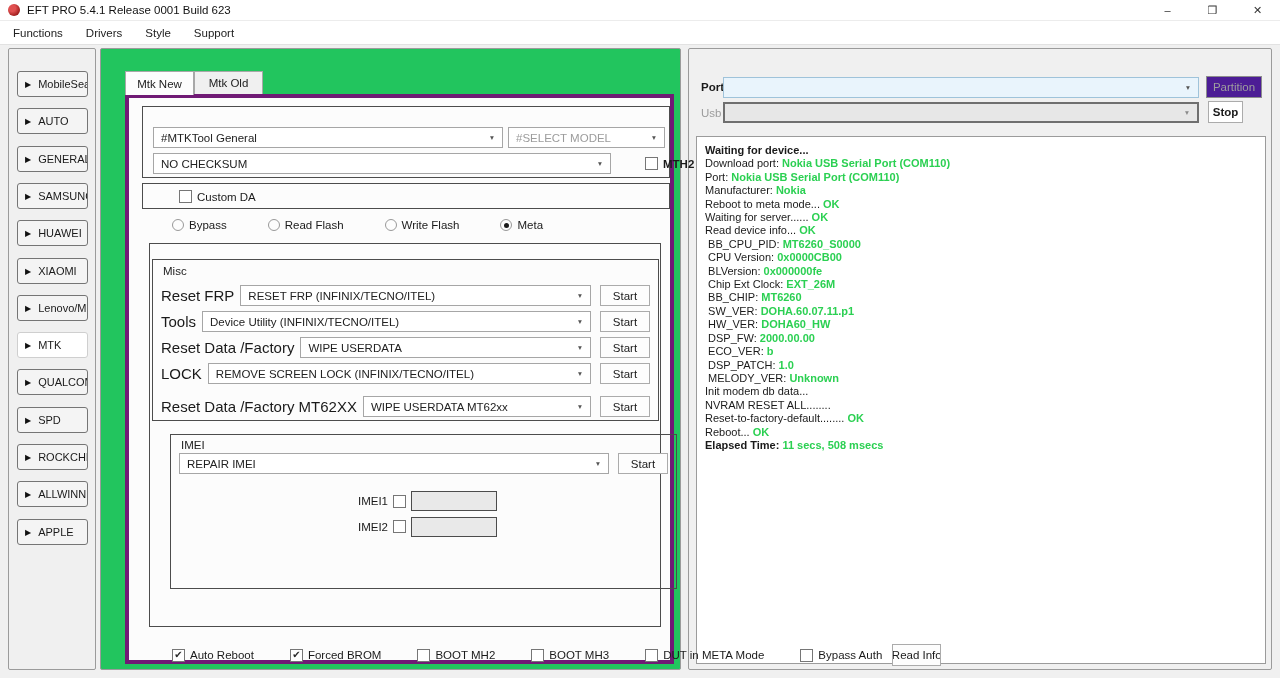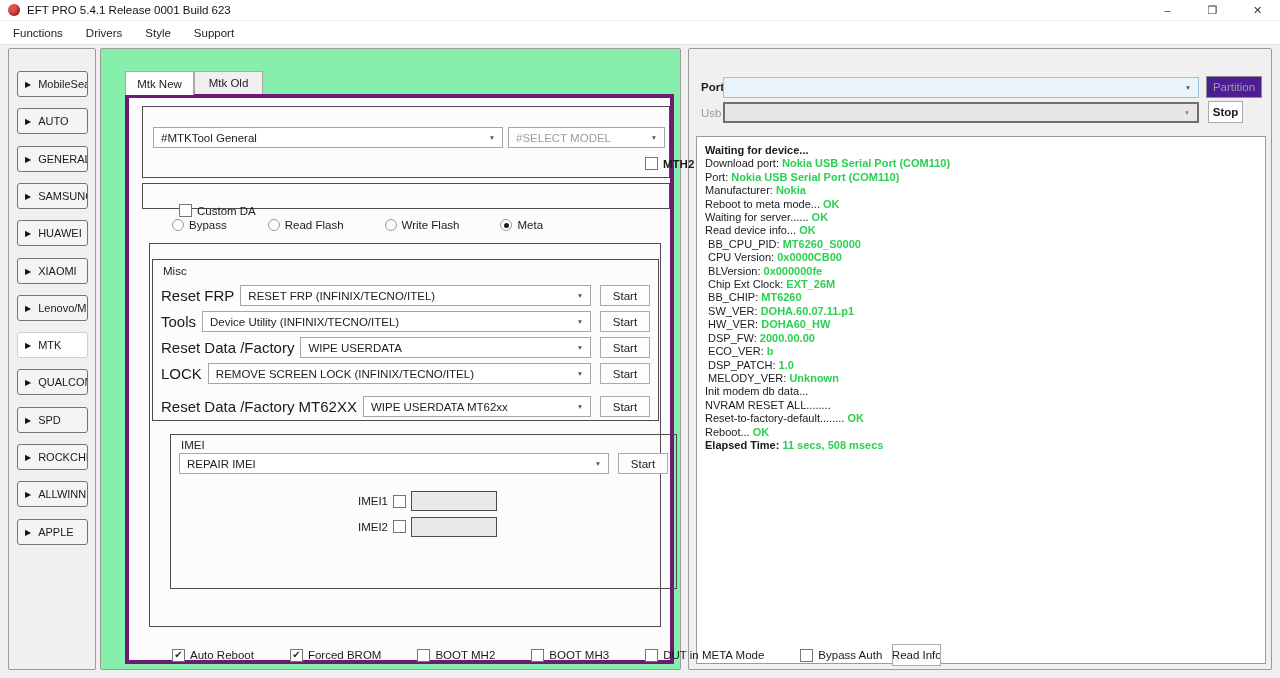--- a/index.html
+++ b/index.html
@@ -13,21 +13,21 @@
   .app-icon { width:12px; height:12px; border-radius:50%; background:radial-gradient(circle at 35% 35%, #e05050 0 30%, #a31f1f 70%, #5c1010 100%); margin:0 7px 0 8px; }
   .win-title { font-size:11.5px; color:#111; }
   .win-controls { position:absolute; right:0; top:0; height:20px; display:flex; }
   .win-btn { width:45px; height:20px; display:flex; align-items:center; justify-content:center; font-size:11px; color:#333; cursor:default; }
   
   .menubar { height:25px; background:#ffffff; border-top:1px solid #ececec; border-bottom:1px solid #e2e2e2; display:flex; align-items:center; padding-left:4px; }
   .menu-item { padding:0 14px 0 9px; font-size:11.5px; color:#222; height:100%; display:flex; align-items:center; }
   
   .panel { position:absolute; border:1px solid #9b9b9b; background:#f0f0f0; border-radius:2px; }
   #sidebar-panel { left:8px; top:48px; width:88px; height:622px; }
-  #center-panel  { left:100px; top:48px; width:581px; height:622px; background:#86efac; }
+  #center-panel  { left:100px; top:48px; width:581px; height:622px; background:#22c55e; }
   #right-panel   { left:688px; top:48px; width:584px; height:622px; }
   
   .side-btn { position:absolute; left:8px; width:71px; height:26px; background:#f4f4f4; border:1px solid #757575; border-radius:3px; display:flex; align-items:center; padding-left:7px; gap:7px; font-size:11px; color:#1a1a1a; white-space:nowrap; overflow:hidden; }
   .side-btn .tri { font-size:8px; color:#111; flex:0 0 auto; }
   .side-btn.selected { background:#ffffff; border-color:#cfcfcf; }
   
   .tab { position:absolute; top:22px; height:23px; width:69px; display:flex; align-items:center; justify-content:center; font-size:11.5px; border:1px solid #a8a8a8; border-bottom:none; background:#f0f0f0; color:#222; z-index:3; }
   .tab.active { background:#fdfdfd; z-index:5; height:24px; }
   .tab-content { position:absolute; left:24px; top:45px; width:549px; height:570px; border:4px solid #701a75; background:#fcfcfc; z-index:4; }
   
@@ -152,28 +152,32 @@
 
     <div class="gbox" style="left:13px; top:8px; width:528px; height:72px;">
       <div class="combo" style="position:absolute; left:10px; top:20px; width:350px;">
         <span>#MTKTool General</span>
         <span class="arrow" style="transform:translateY(-50%) scale(0.8);">▼</span>
       </div>
       <div class="combo placeholder" style="position:absolute; left:365px; top:20px; width:157px;">
         <span>#SELECT MODEL</span>
         <span class="arrow" style="transform:translateY(-50%) scale(0.8);">▼</span>
       </div>
+      <div class="combo" style="position:absolute; left:10px; top:46px; width:458px;">
+        <span>NO CHECKSUM</span>
+        <span class="arrow" style="transform:translateY(-50%) scale(0.8);">▼</span>
+      </div>
       <label class="opt" style="position:absolute; left:474px; top:50px; font-weight:bold;">
         <span class="cb"></span>
         <span>MTH2</span>
       </label>
     </div>
 
     <div class="gbox" style="left:13px; top:85px; width:528px; height:26px;">
-      <label class="opt" style="position:absolute; left:8px; top:20px;">
+      <label class="opt" style="position:absolute; left:8px; top:6px;">
         <span class="cb"></span>
         <span>Custom DA</span>
       </label>
     </div>
 
     <div id="mode-row" style="position:absolute; left:15px; top:121px; display:flex; gap:13px; align-items:center;">
         <label class="opt">
           <span class="radio"></span>
           <span>Bypass</span>
         </label>

